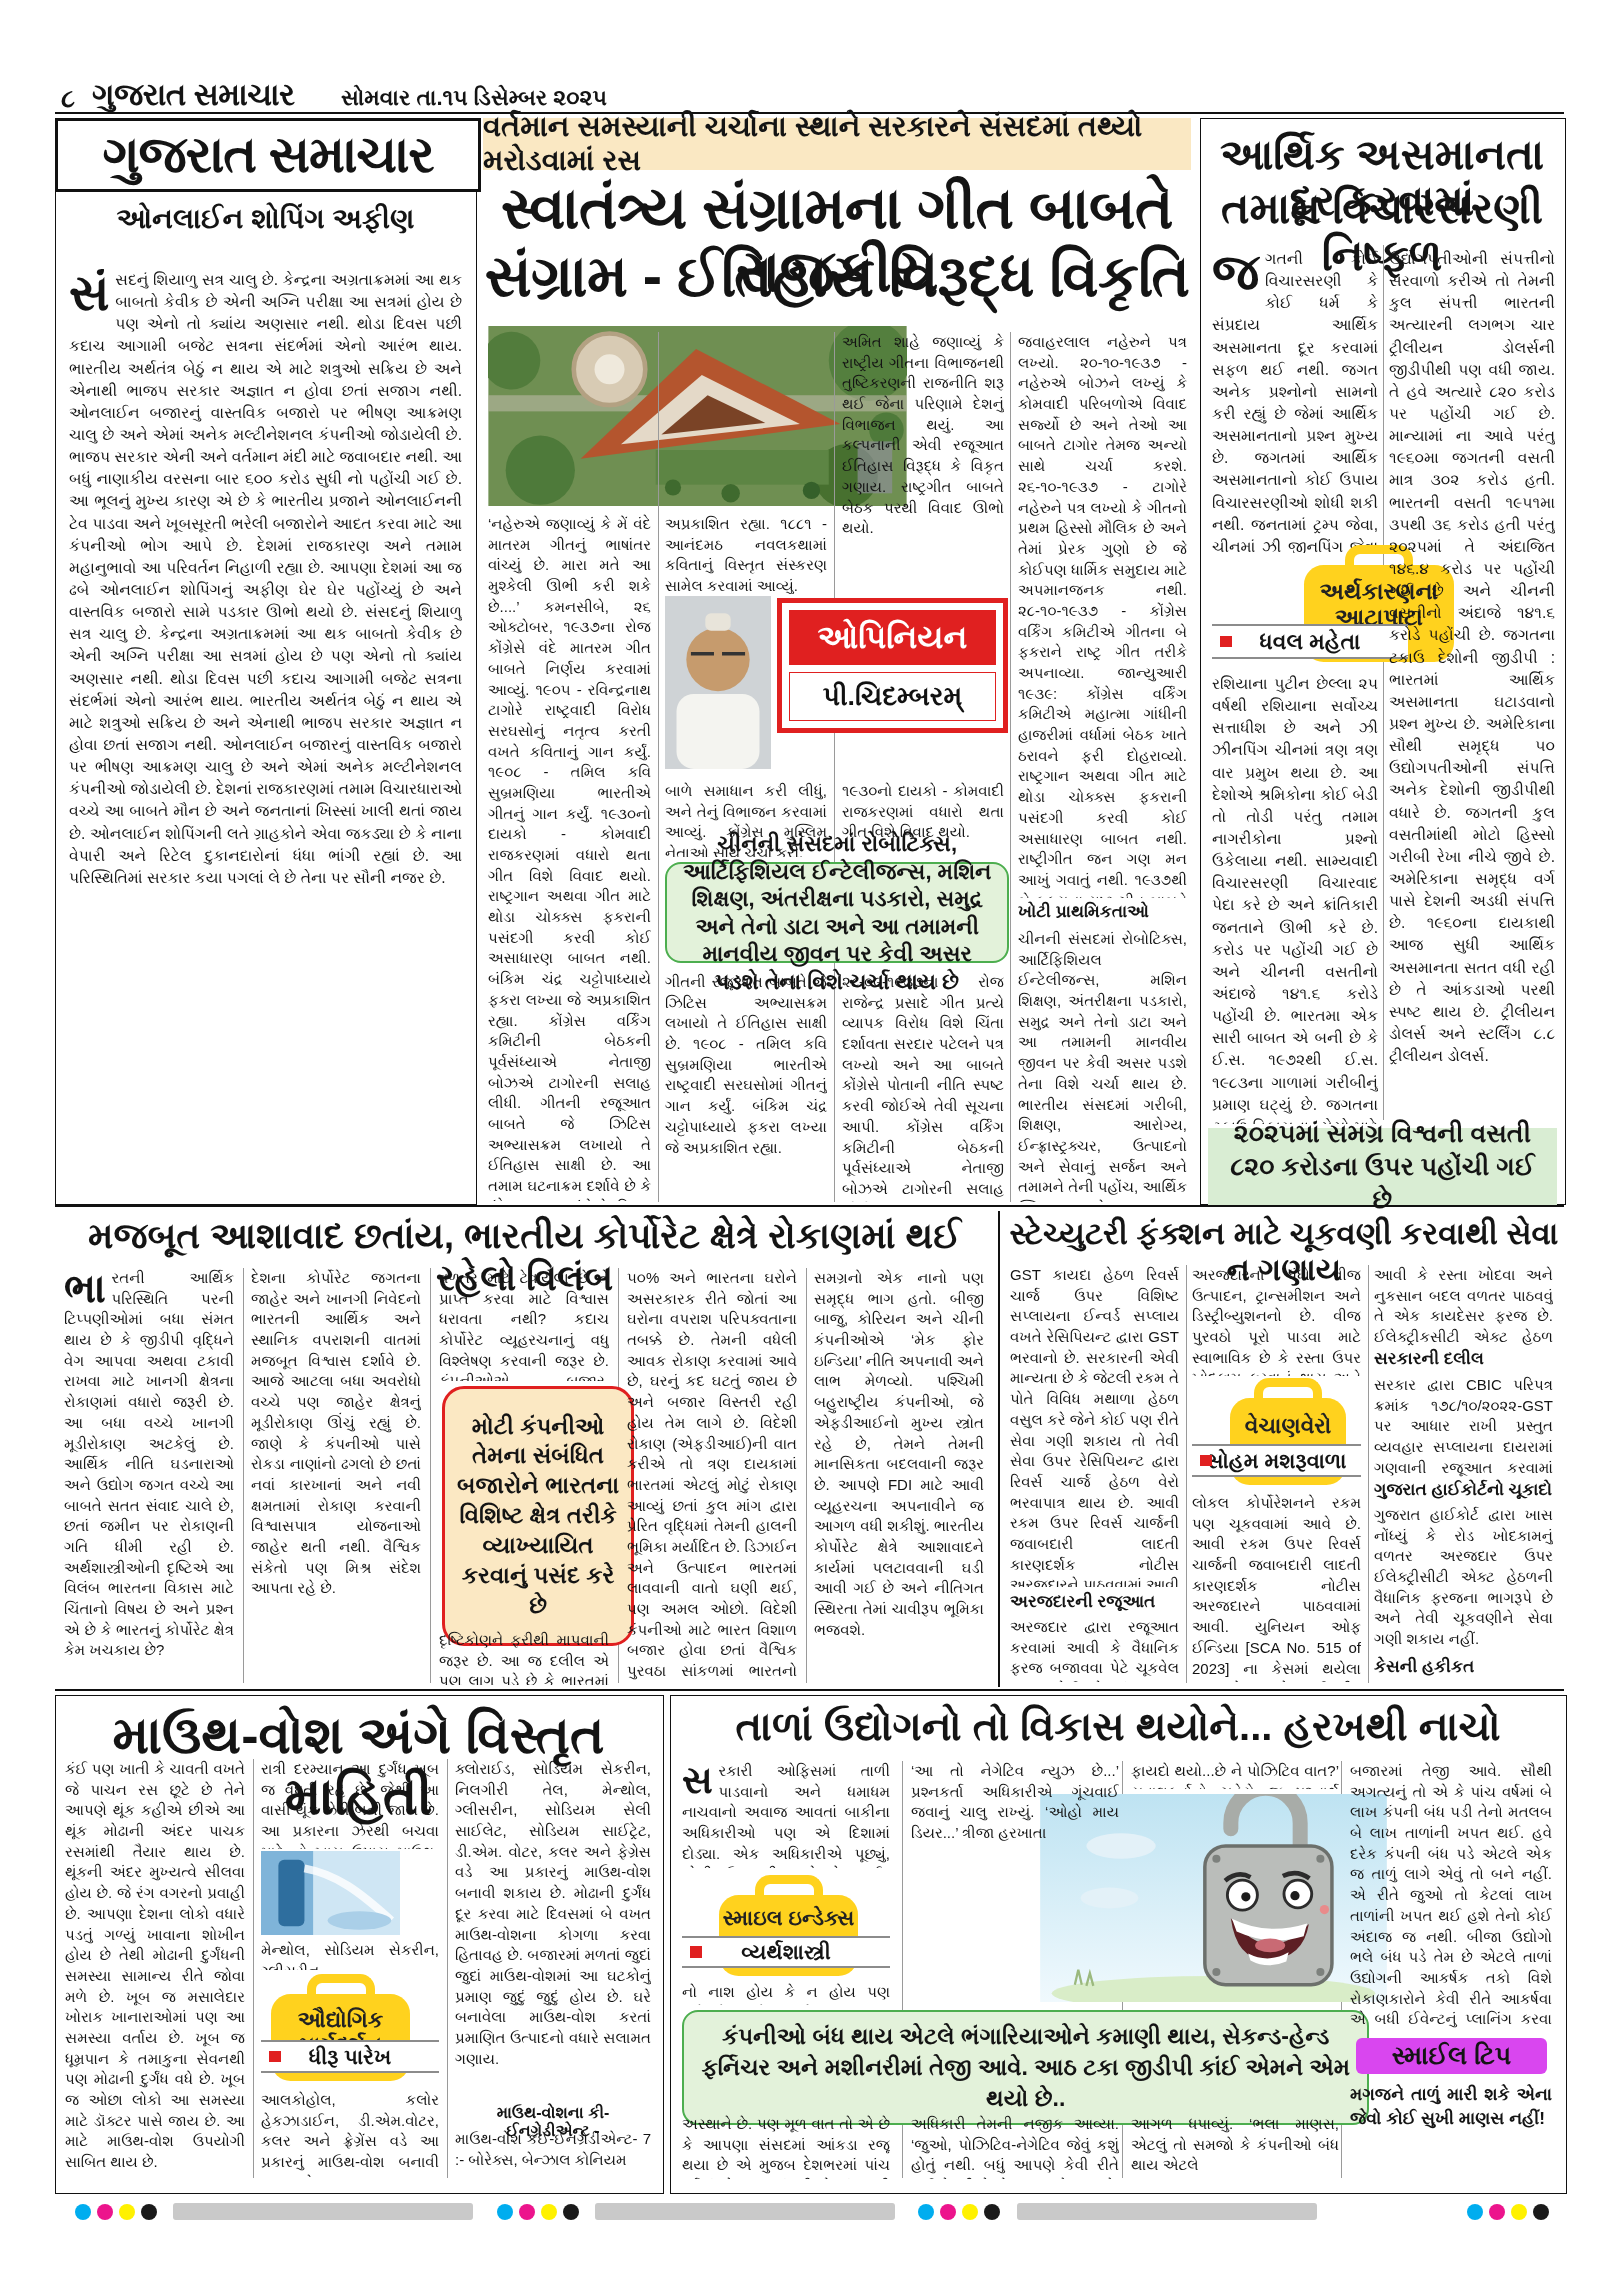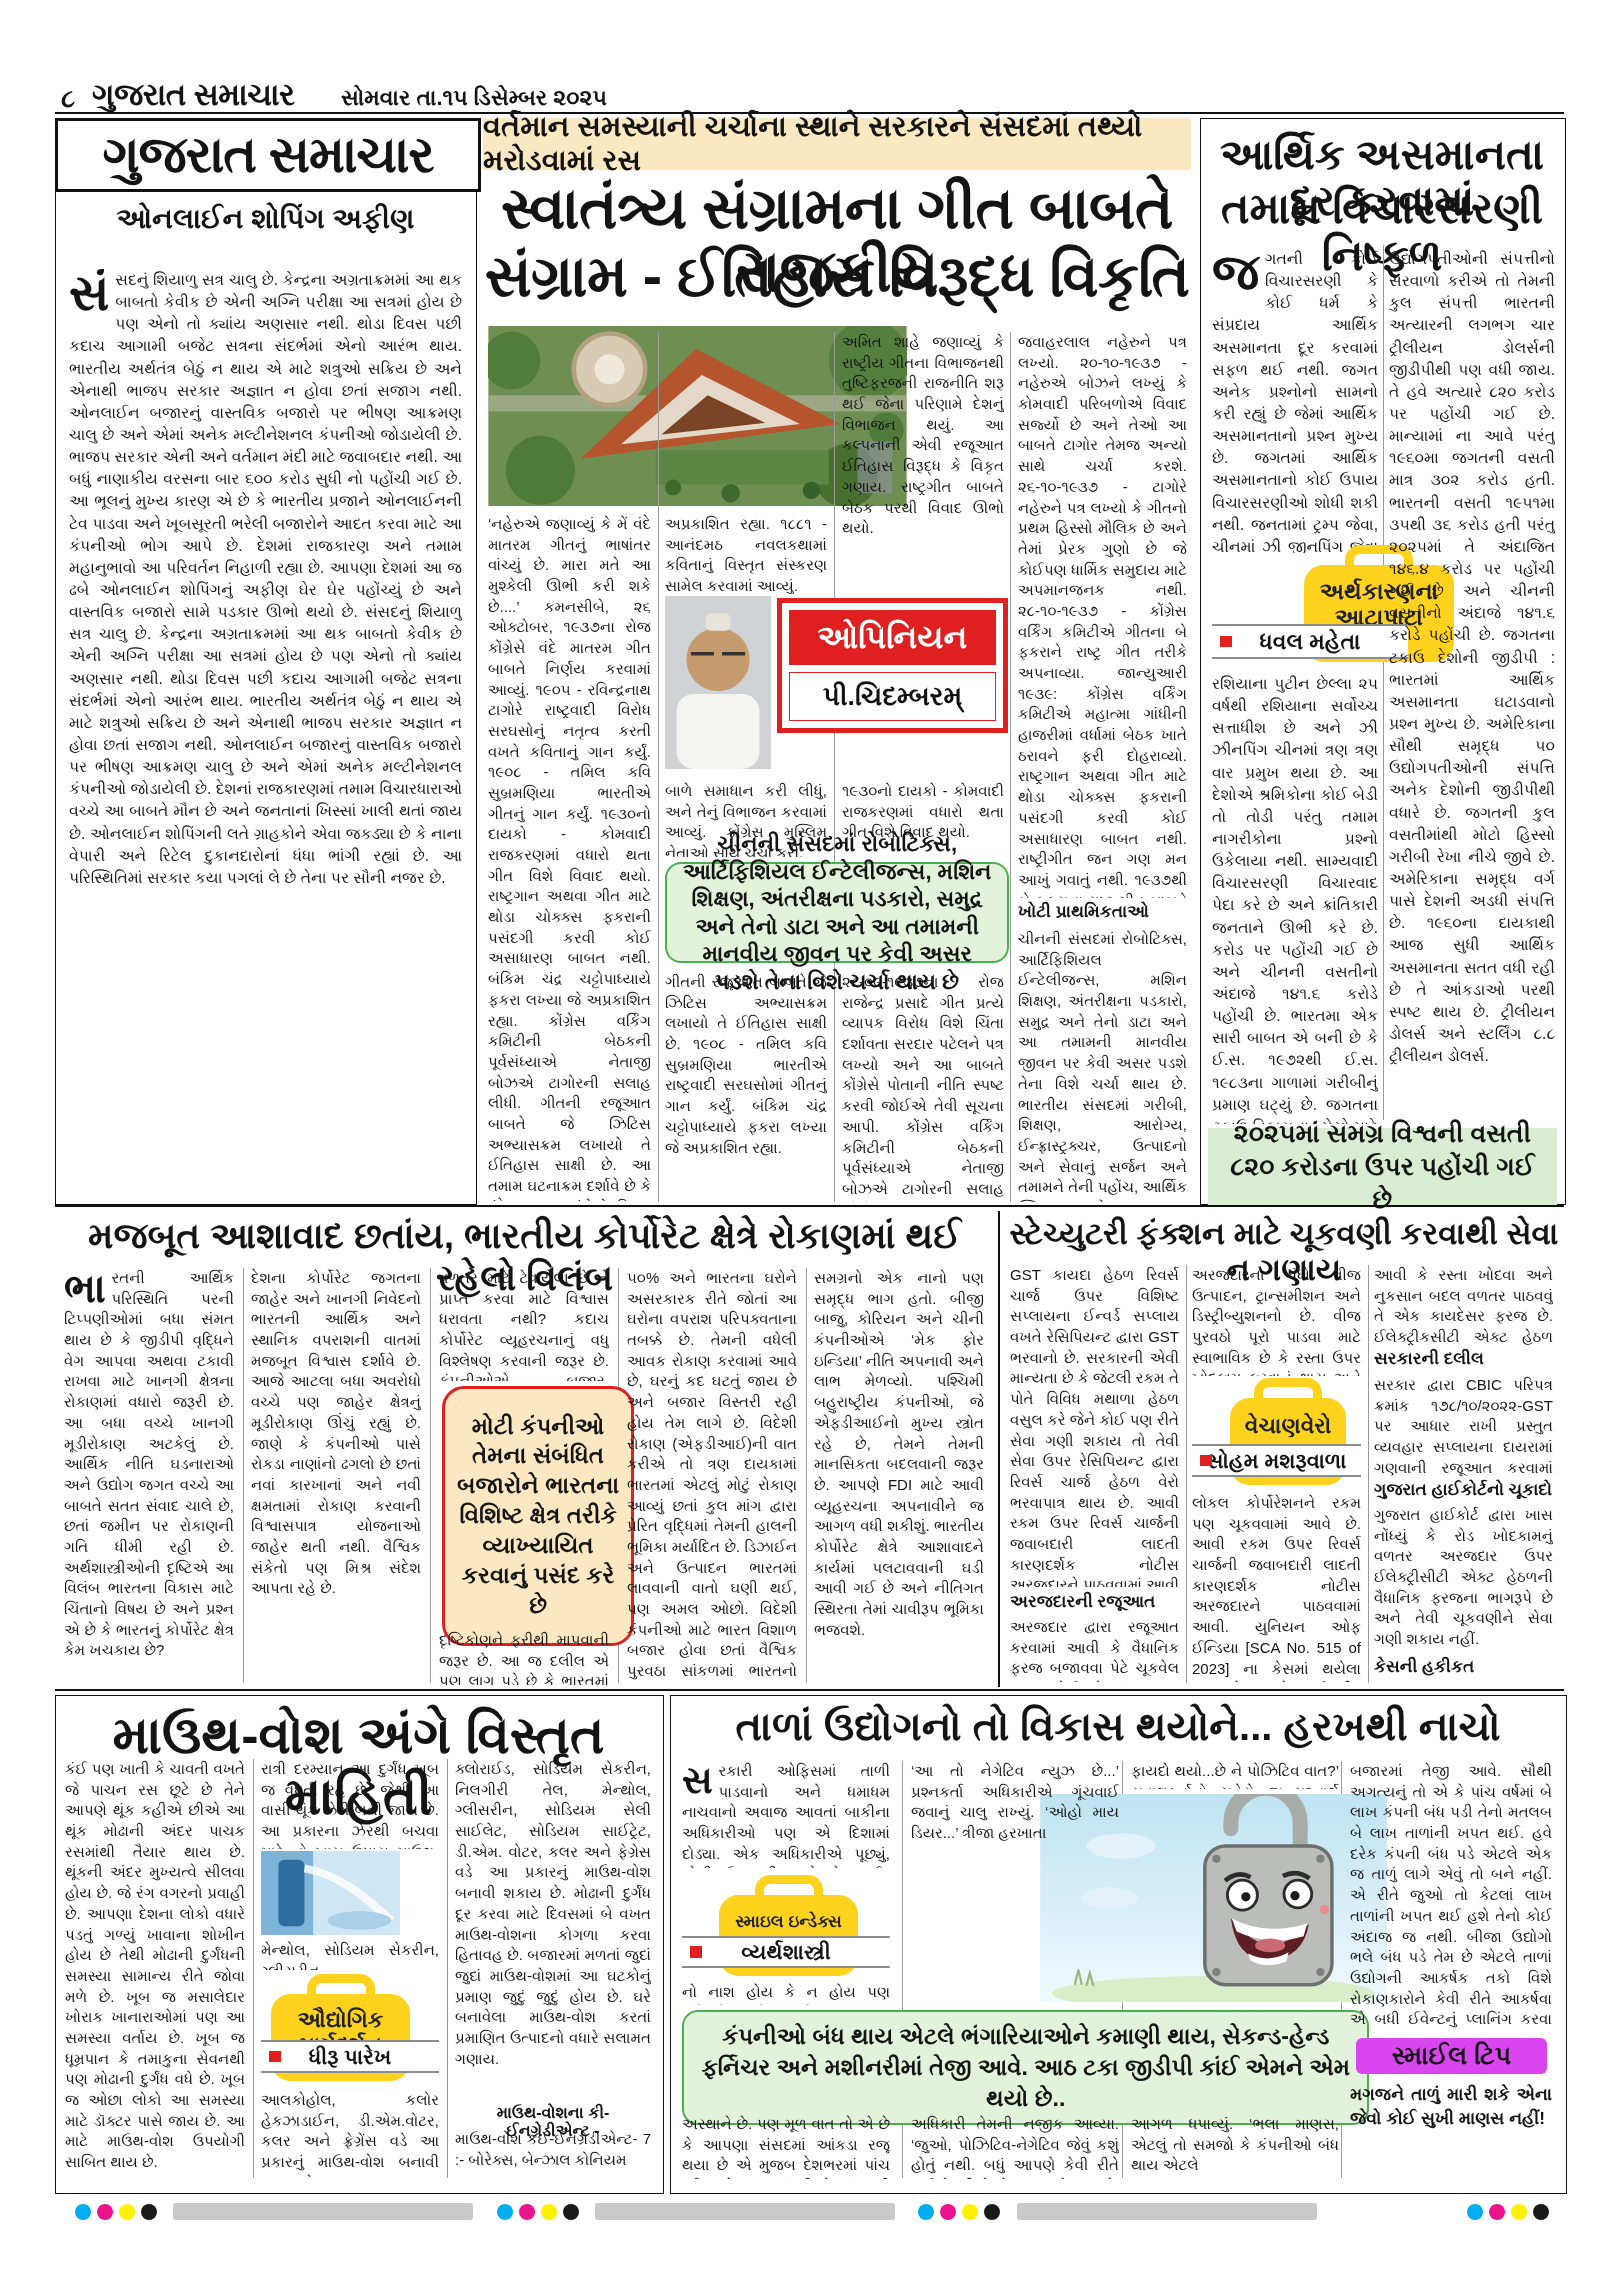--- a/index.html
+++ b/index.html
@@ -111,21 +111,21 @@
     <div class="op-title">ઓપિનિયન</div>
     <div class="op-author">પી.ચિદમ્બરમ્</div>
   </div>
 
   <div class="abs just body-s" style="left:665px;top:781px;width:162px;height:76px;">બાળે સમાધાન કરી લીધું, અને તેનું વિભાજન કરવામાં આવ્યું. કોંગ્રેસ મુસ્લિમ નેતાઓ સાથે ચર્ચા કરી.</div>
   <div class="abs pq-green" style="left:665px;top:862px;width:315px;height:81px;font-size:22px;line-height:1.25;">
     <span>ચીનની સંસદમાં રોબોટિક્સ, આર્ટિફિશિયલ ઈન્ટેલીજન્સ, મશિન શિક્ષણ, અંતરીક્ષના પડકારો, સમુદ્ર અને તેનો ડાટા અને આ તમામની માનવીય જીવન પર કેવી અસર પડશે તેના વિશે ચર્ચા થાય છે</span>
   </div>
   <div class="abs just body-s" style="left:665px;top:972px;width:162px;height:230px;">ગીતની રજૂઆત બાબતે જે ઝિટિસ અભ્યાસક્રમ લખાયો તે ઈતિહાસ સાક્ષી છે. ૧૯૦૮ - તમિલ કવિ સુબ્રમણિયા ભારતીએ રાષ્ટ્રવાદી સરઘસોમાં ગીતનું ગાન કર્યું. બંકિમ ચંદ્ર ચટ્ટોપાધ્યાયે ફકરા લખ્યા જે અપ્રકાશિત રહ્યા.</div>
 
-  <div class="abs just body-s" style="left:842px;top:332px;width:162px;height:260px;">અમિત શાહે જણાવ્યું કે રાષ્ટ્રીય ગીતના વિભાજનથી તુષ્ટિફરજની રાજનીતિ શરૂ થઈ જેના પરિણામે દેશનું વિભાજન થયું. આ કલ્પનાની એવી રજૂઆત ઈતિહાસ વિરૂદ્ધ કે વિકૃત ગણાય. રાષ્ટ્રગીત બાબતે બેઠક પરથી વિવાદ ઊભો થયો.</div>
+  <div class="abs just body-s" style="left:842px;top:332px;width:162px;height:260px;">અમિત શાહે જણાવ્યું કે રાષ્ટ્રીય ગીતના વિભાજનથી તુષ્ટિકરણની રાજનીતિ શરૂ થઈ જેના પરિણામે દેશનું વિભાજન થયું. આ કલ્પનાની એવી રજૂઆત ઈતિહાસ વિરૂદ્ધ કે વિકૃત ગણાય. રાષ્ટ્રગીત બાબતે બેઠક પરથી વિવાદ ઊભો થયો.</div>
   <div class="abs just body-s" style="left:842px;top:781px;width:162px;height:76px;">૧૯૩૦નો દાયકો - કોમવાદી રાજકરણમાં વધારો થતા ગીત વિશે વિવાદ થયો.</div>
   <div class="abs just body-s" style="left:842px;top:972px;width:162px;height:230px;">૨૮-૦૯-૧૯૩૭ના રોજ રાજેન્દ્ર પ્રસાદે ગીત પ્રત્યે વ્યાપક વિરોધ વિશે ચિંતા દર્શાવતા સરદાર પટેલને પત્ર લખ્યો અને આ બાબતે કોંગ્રેસે પોતાની નીતિ સ્પષ્ટ કરવી જોઈએ તેવી સૂચના આપી. કોંગ્રેસ વર્કિંગ કમિટીની બેઠકની પૂર્વસંધ્યાએ નેતાજી બોઝએ ટાગોરની સલાહ લીધી. ૧૭-૧૦-૧૯૩૭ - નેતાજી બોઝએ કોંગ્રેસમાં ગીતની ચર્ચા કરવા</div>
 
   <div class="abs just body-s" style="left:1018px;top:332px;width:169px;height:566px;">જવાહરલાલ નહેરુને પત્ર લખ્યો. ૨૦-૧૦-૧૯૩૭ - નહેરુએ બોઝને લખ્યું કે કોમવાદી પરિબળોએ વિવાદ સર્જ્યો છે અને તેઓ આ બાબતે ટાગોર તેમજ અન્યો સાથે ચર્ચા કરશે. ૨૬-૧૦-૧૯૩૭ - ટાગોરે નહેરુને પત્ર લખ્યો કે ગીતનો પ્રથમ હિસ્સો મૌલિક છે અને તેમાં પ્રેરક ગુણો છે જે કોઈપણ ધાર્મિક સમુદાય માટે અપમાનજનક નથી. ૨૮-૧૦-૧૯૩૭ - કોંગ્રેસ વર્કિંગ કમિટીએ ગીતના બે ફકરાને રાષ્ટ્ર ગીત તરીકે અપનાવ્યા. જાન્યુઆરી ૧૯૩૯: કોંગ્રેસ વર્કિંગ કમિટીએ મહાત્મા ગાંધીની હાજરીમાં વર્ધામાં બેઠક ખાતે ઠરાવને ફરી દોહરાવ્યો. રાષ્ટ્રગાન અથવા ગીત માટે થોડા ચોક્ક્સ ફકરાની પસંદગી કરવી કોઈ અસાધારણ બાબત નથી. રાષ્ટ્રીગીત જન ગણ મન આખું ગવાતું નથી. ૧૯૩૭થી બે ફકરાના રાષ્ટ્ર ગીત બાબતે કોઈએ વિવાદ ઊભો નહોતો કર્યો. હવે શા માટે? સંસદ અને સરકારે વર્તમાનમાં લોકોની મુખ્ય સમસ્યાઓ તેમજ ભાવિ માટે દેશના મહત્વાકાંક્ષી લક્ષ્યાંકો બાબતે ચિંતા કરવી જોઈએ.</div>
   <div class="abs subhead" style="left:1018px;top:902px;width:169px;">ખોટી પ્રાથમિકતાઓ</div>
   <div class="abs just body-s" style="left:1018px;top:929px;width:169px;height:273px;">ચીનની સંસદમાં રોબોટિક્સ, આર્ટિફિશિયલ ઈન્ટેલીજન્સ, મશિન શિક્ષણ, અંતરીક્ષના પડકારો, સમુદ્ર અને તેનો ડાટા અને આ તમામની માનવીય જીવન પર કેવી અસર પડશે તેના વિશે ચર્ચા થાય છે. ભારતીય સંસદમાં ગરીબી, શિક્ષણ, આરોગ્ય, ઈન્ફ્રાસ્ટ્રક્ચર, ઉત્પાદનો અને સેવાનું સર્જન અને તમામને તેની પહોંચ, આર્થિક સ્થિરતા, વેપાર ખાધ, જળવાયુ પરિવર્તન અને વર્તમાનની અન્ય સમસ્યાઓ વિશે ચર્ચા થવી જોઈએ.</div>
 
   <div class="abs boxed" style="left:1200px;top:118px;width:364px;height:1085px;"></div>
   <div class="abs ctr b hl-2" style="left:1207px;top:132px;width:350px;font-size:42px;">આર્થિક અસમાનતા દૂર કરવામાં</div>
   <div class="abs ctr b hl-2" style="left:1207px;top:185px;width:350px;font-size:43px;">તમામ વિચારસરણી નિષ્ફળ</div>
@@ -231,21 +231,21 @@
   <div class="abs boxed" style="left:670px;top:1695px;width:895px;height:497px;"></div>
   <div class="abs ctr b" style="left:682px;top:1704px;width:872px;font-size:40px;">તાળાં ઉદ્યોગનો તો વિકાસ થયોને... હરખથી નાચો</div>
   <div class="abs vrule" style="left:902px;top:1761px;width:1.2px;height:417px;"></div>
   <div class="abs vrule" style="left:1122px;top:1761px;width:1.2px;height:417px;"></div>
   <div class="abs vrule" style="left:1341px;top:1761px;width:1.2px;height:417px;"></div>
 
   <div class="abs just body-s" style="left:682px;top:1761px;width:208px;height:107px;">
     <span class="drop" style="font-size:38px;">સ</span><span>રકારી ઓફિસમાં તાળી પાડવાનો અને ધમાધમ નાચવાનો અવાજ આવતાં બાકીના અધિકારીઓ પણ એ દિશામાં દોડ્યા. એક અધિકારીએ પૂછ્યું, ‘શેની ઉજવણી ચાલે છે ભાઈ? અમેરિકાએ નવો ટેરિફ ઝીંક્યો તેની? કોની કંપની બંધ પડી? ઈલેક્ટરોલ બોન્ડમાં પૈસા ન હતા આપ્યા એમની?’ ત્યાં બીજા અધિકારી હસતાં હસતાં કહે, ‘લે, આ તે કાંઈ સવાલ છે? નામ</span>
   </div>
   <div class="case" style="left:719px;top:1895px;width:139px;height:81px;">
-    <div class="case-title" style="top:17px;font-size:17px;">સ્માઇલ ઇન્ડેક્સ</div>
+    <div class="case-title" style="top:11px;font-size:21px;">સ્માઇલ ઇન્ડેક્સ</div>
   </div>
   <div class="astrip" style="left:682px;top:1936px;width:208px;height:28px;font-size:21px;">
     <span class="sq"></span>
     <span>વ્યર્થશાસ્ત્રી</span>
   </div>
   <div class="abs just body-s" style="left:682px;top:1982px;width:208px;height:23px;">નો નાશ હોય કે ન હોય પણ ઈલેક્ટોરલ બોન્ડમાં પૈસા ન આપ્યા હોય તે કંપનીનો નાશ તો નક્કી જ છે. એટલે આ સવાલ જ</div>
 
   <div class="photo" style="left:1040px;top:1794px;width:347px;height:208px;">
     <svg width="347" height="208" viewBox="0 0 600 360" xmlns="http://www.w3.org/2000/svg">
       <defs>

